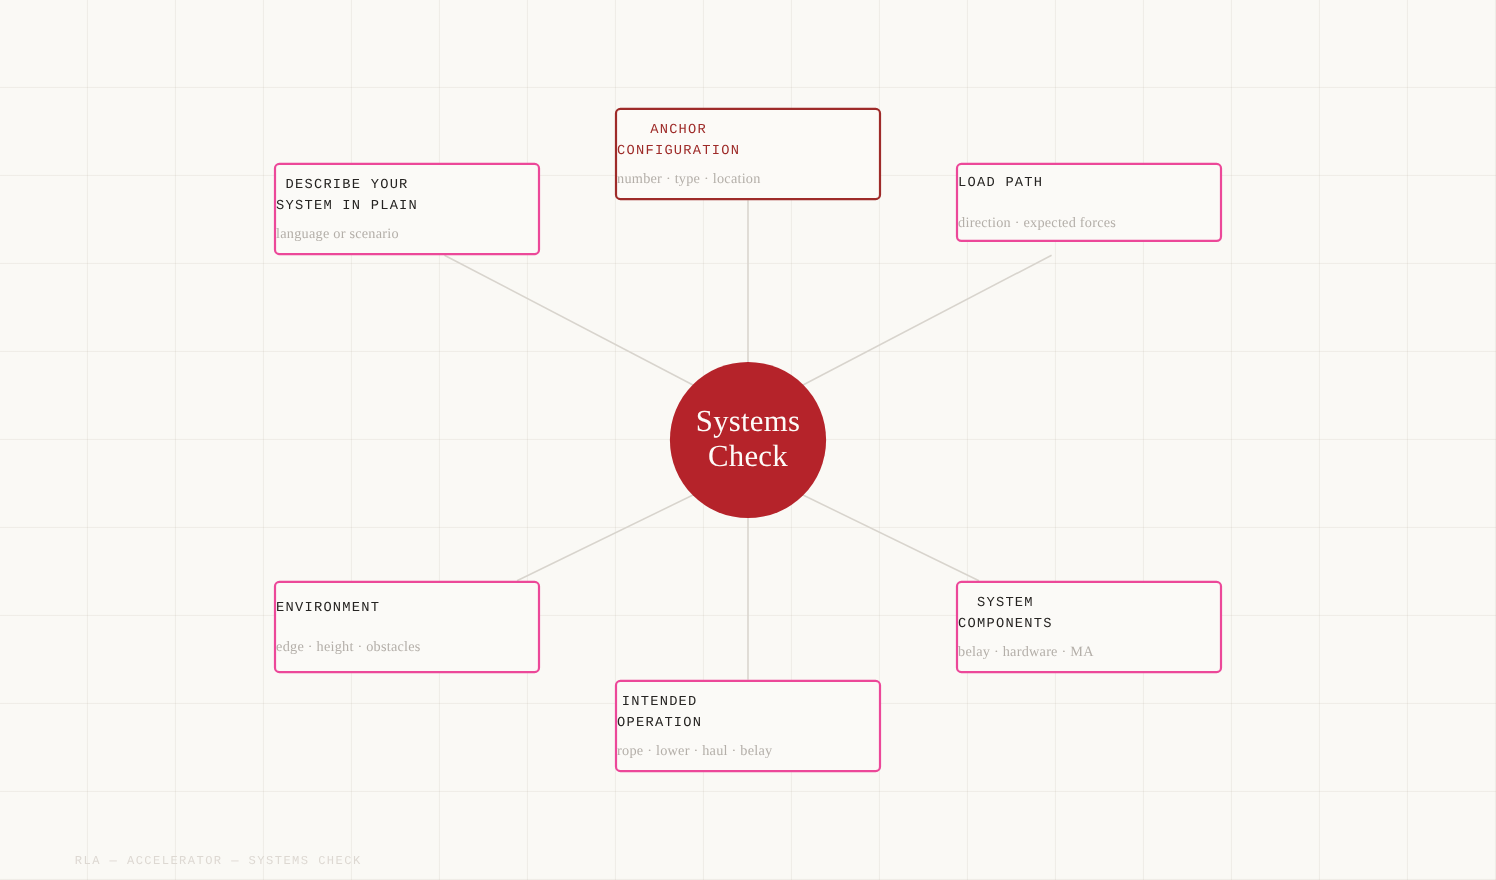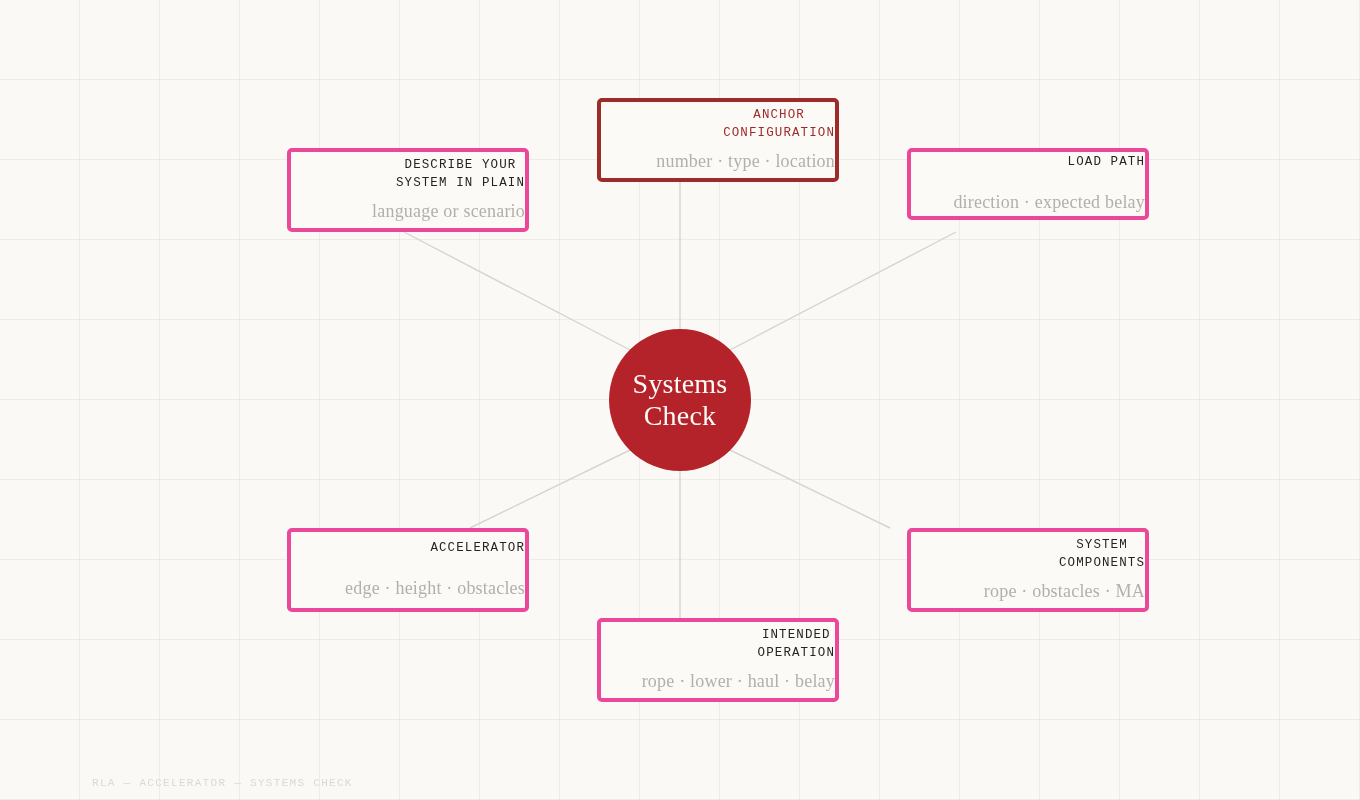--- a/index.html
+++ b/index.html
@@ -54,79 +54,77 @@
     line-height: 1.16;
     color: #fdfbf8;
     letter-spacing: 0.2px;
     white-space: pre-line;
   }
 
   
   .node {
     position: absolute;
     box-sizing: border-box;
-    border: 4px solid #ec4899;
+    border: 2px solid #ec4899;
     border-radius: 5px;
     background-color: #fbfaf7;
     display: flex;
     flex-direction: column;
-    align-items: flex-end;
+    align-items: flex-start;
     justify-content: center;
     text-align: center;
-    margin-left: 38px;
   }
   .node .node-title {
     font-family: "Liberation Mono", monospace;
     font-size: 12.5px;
     line-height: 1.5;
     letter-spacing: 1.1px;
     color: #262422;
     white-space: pre-line;
   }
   .node .node-sub {
     font-family: "Liberation Serif", serif;
-    font-size: 18px;
+    font-size: 13px;
     line-height: 1.4;
     color: #b4afa9;
     letter-spacing: 0.2px;
     margin-top: 6px;
   }
 
   
   .node.accent {
     border-color: #9e2b29;
     background-color: #fcfaf7;
   }
   .node.accent .node-title {
     color: #9e2b29;
   }
 
   
   #node-anchor      { left: 559px; top: 98px;  width: 242px; height: 84px; }
   #node-describe    { left: 249px; top: 148px; width: 242px; height: 84px; }
   #node-loadpath    { left: 869px; top: 148px; width: 242px; height: 72px; }
   #node-environment { left: 249px; top: 528px; width: 242px; height: 84px; }
-  #node-components  { left: 869px; top: 528px; width: 242px; height: 84px; padding-left: 30px; }
+  #node-components  { left: 869px; top: 528px; width: 242px; height: 84px; }
   #node-operation   { left: 559px; top: 618px; width: 242px; height: 84px; }
 
   
   #node-loadpath .node-sub,
   #node-environment .node-sub { margin-top: 18px; }
 
   
   #footer-caption {
     position: absolute;
     left: 68px;
     top: 777px;
     font-family: "Liberation Mono", monospace;
     font-size: 11px;
     letter-spacing: 1.3px;
     color: #ddd8d2;
     white-space: nowrap;
-    margin-left: 24px;
   }
 </style>
 </head>
 <body>
 
 <div id="grid-background"></div>
 
 <svg id="connector-layer" width="1360" height="800" viewBox="0 0 1360 800">
   <g stroke="#d8d4cd" stroke-width="1.4" fill="none">
     <line x1="680" y1="329" x2="680" y2="182"></line>
@@ -150,32 +148,32 @@
 </div>
 
 <div class="node" id="node-describe">
   <div class="node-title">DESCRIBE YOUR
 SYSTEM IN PLAIN</div>
   <div class="node-sub">language or scenario</div>
 </div>
 
 <div class="node" id="node-loadpath">
   <div class="node-title">LOAD PATH</div>
-  <div class="node-sub">direction · expected belay</div>
+  <div class="node-sub">direction · expected forces</div>
 </div>
 
 <div class="node" id="node-environment">
-  <div class="node-title">ACCELERATOR</div>
+  <div class="node-title">ENVIRONMENT</div>
   <div class="node-sub">edge · height · obstacles</div>
 </div>
 
 <div class="node" id="node-components">
   <div class="node-title">SYSTEM
 COMPONENTS</div>
-  <div class="node-sub">rope · obstacles · MA</div>
+  <div class="node-sub">belay · hardware · MA</div>
 </div>
 
 <div class="node" id="node-operation">
   <div class="node-title">INTENDED
 OPERATION</div>
   <div class="node-sub">rope · lower · haul · belay</div>
 </div>
 
 <div id="footer-caption">RLA — ACCELERATOR — SYSTEMS CHECK</div>
 

